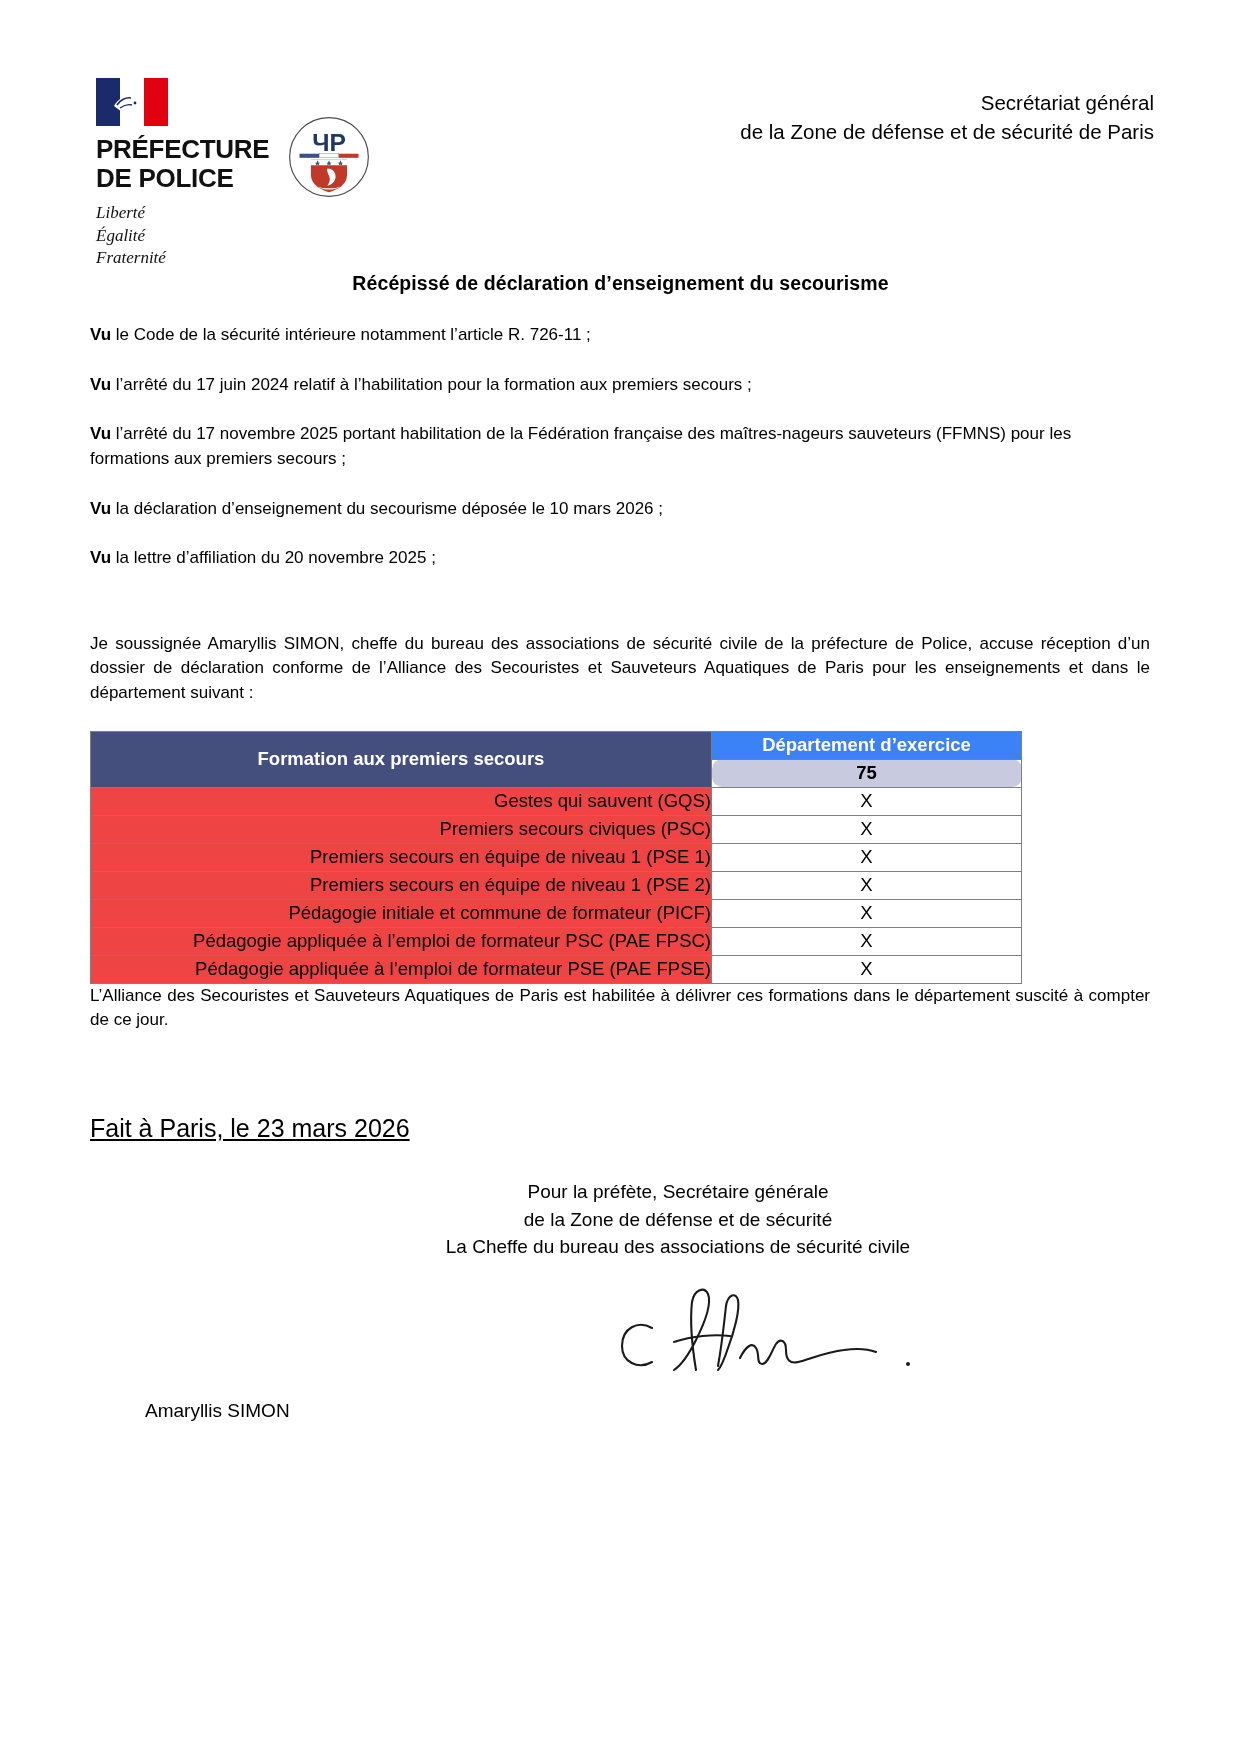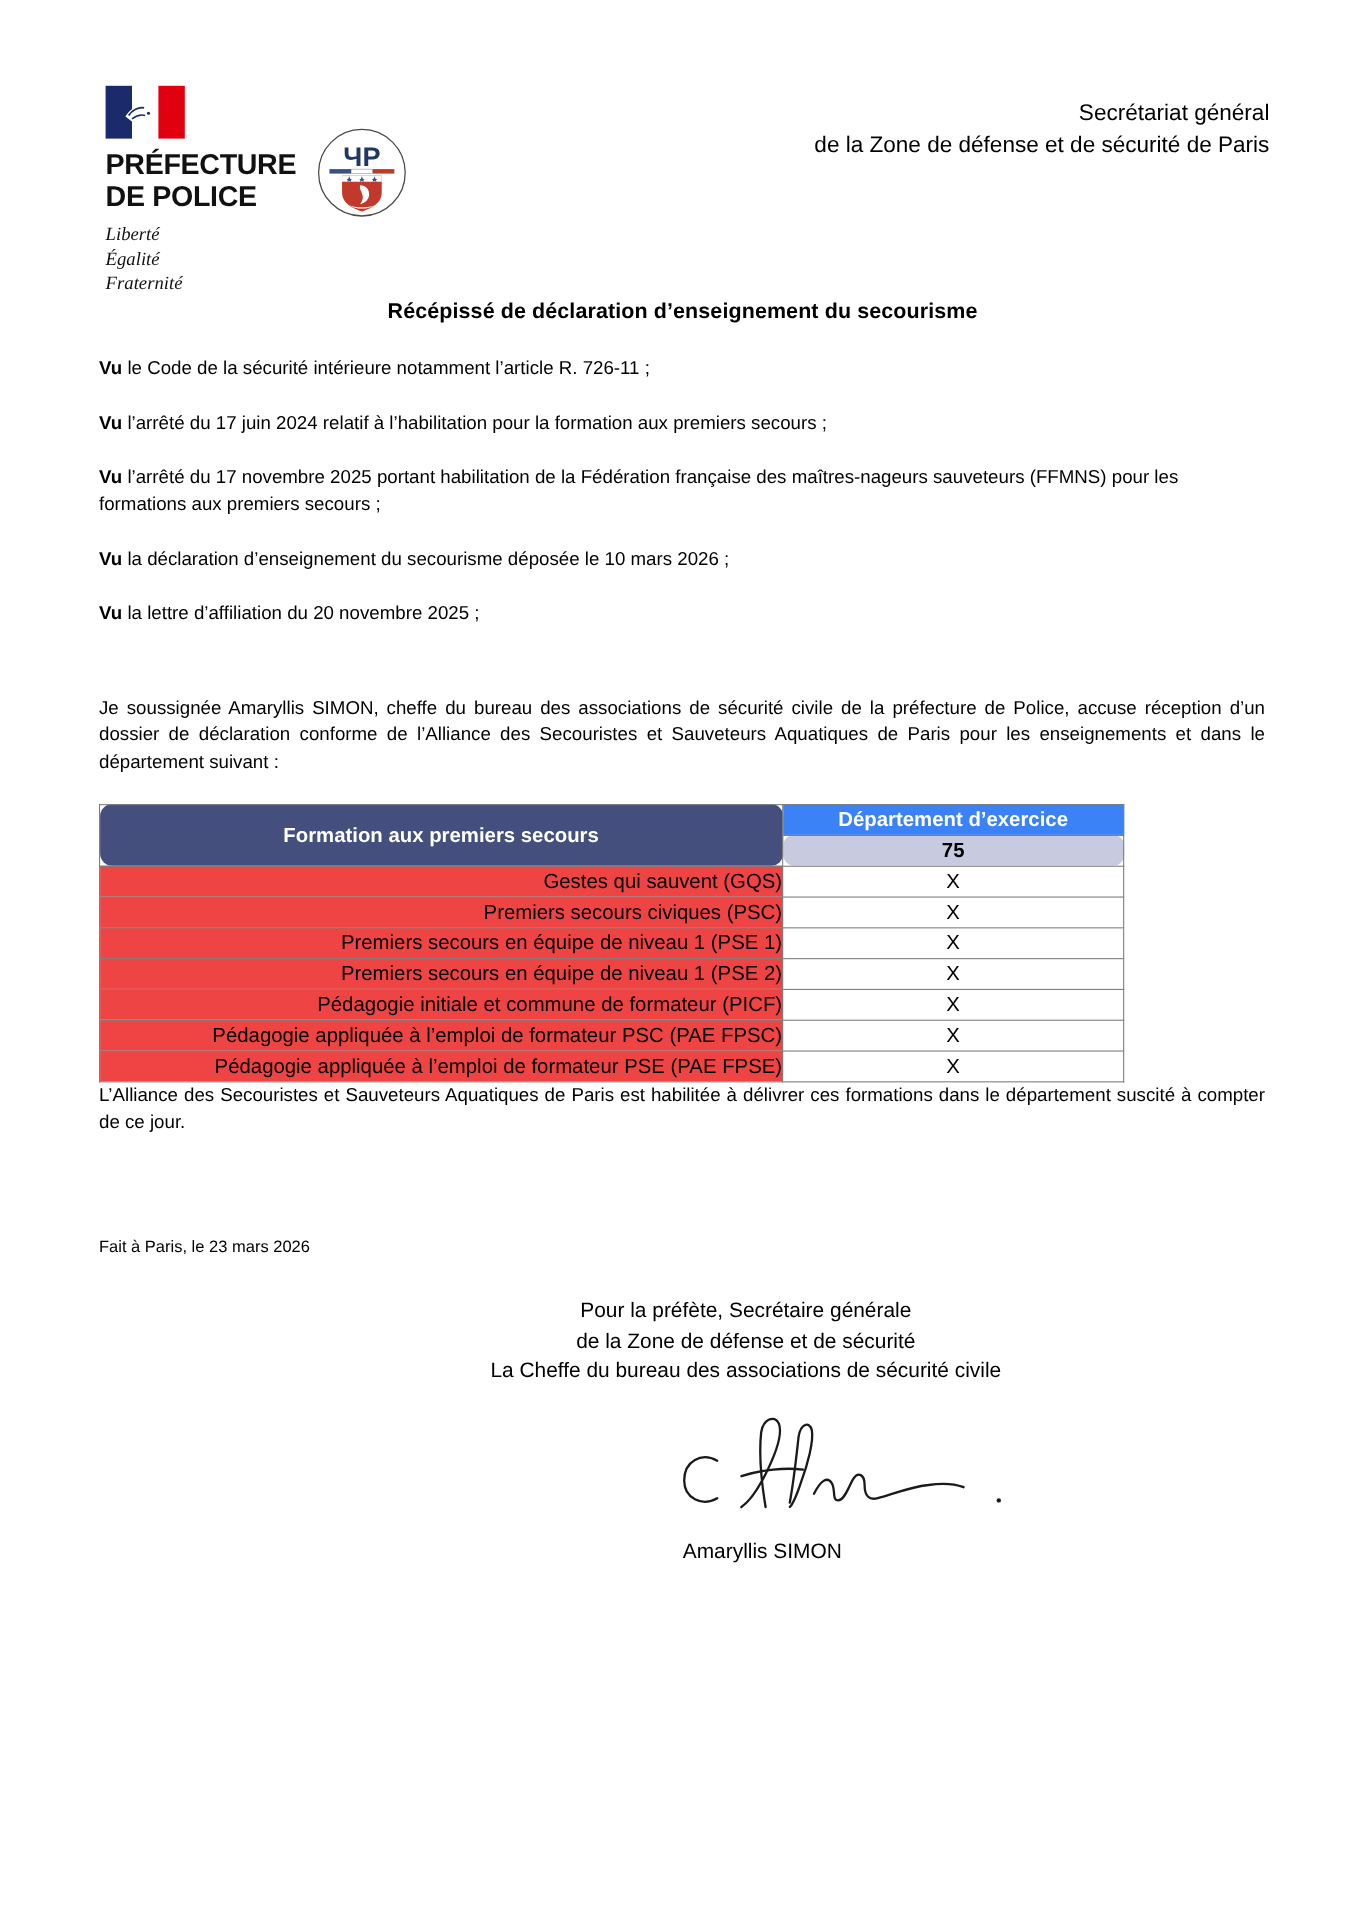--- a/index.html
+++ b/index.html
@@ -136,21 +136,20 @@
     padding: 2px 0 3px 0;
   }
   th.col-formation {
     background: #454f7e;
     color: #ffffff;
     font-weight: bold;
     text-align: center;
     font-size: 19.5px;
     width: 620px;
     padding: 8px 4px;
-    border-radius: 11px;
   }
   th.col-dept {
     background: #3b82f6;
     color: #ffffff;
     font-weight: bold;
     text-align: center;
     font-size: 19.5px;
     padding: 4px;
   }
   td.dept-number {
@@ -177,22 +176,23 @@
   
   .signature-block {
     position: absolute;
     left: 0;
     top: 1110px;
     width: 1241px;
   }
   .date-line {
     position: absolute;
     left: 90px;
-    top: 15px;
-    font-size: 15px;
+    top: 4px;
+    font-size: 25px;
+    text-decoration: underline;
   }
   .sig-address {
     position: absolute;
     left: 0;
     top: 68px;
     width: 1211px;
     text-align: center;
     font-size: 19px;
     line-height: 1.45;
     padding-left: 145px;
@@ -205,21 +205,20 @@
     left: 600px;
     top: 170px;
     width: 340px;
     height: 110px;
   }
   .sig-name {
     position: absolute;
     left: 0;
     top: 290px;
     width: 1241px;
-    text-align: center;
     padding-left: 145px;
     box-sizing: border-box;
     font-size: 19px;
   }
 </style>
 </head>
 <body>
 
 <div class="page">
 

